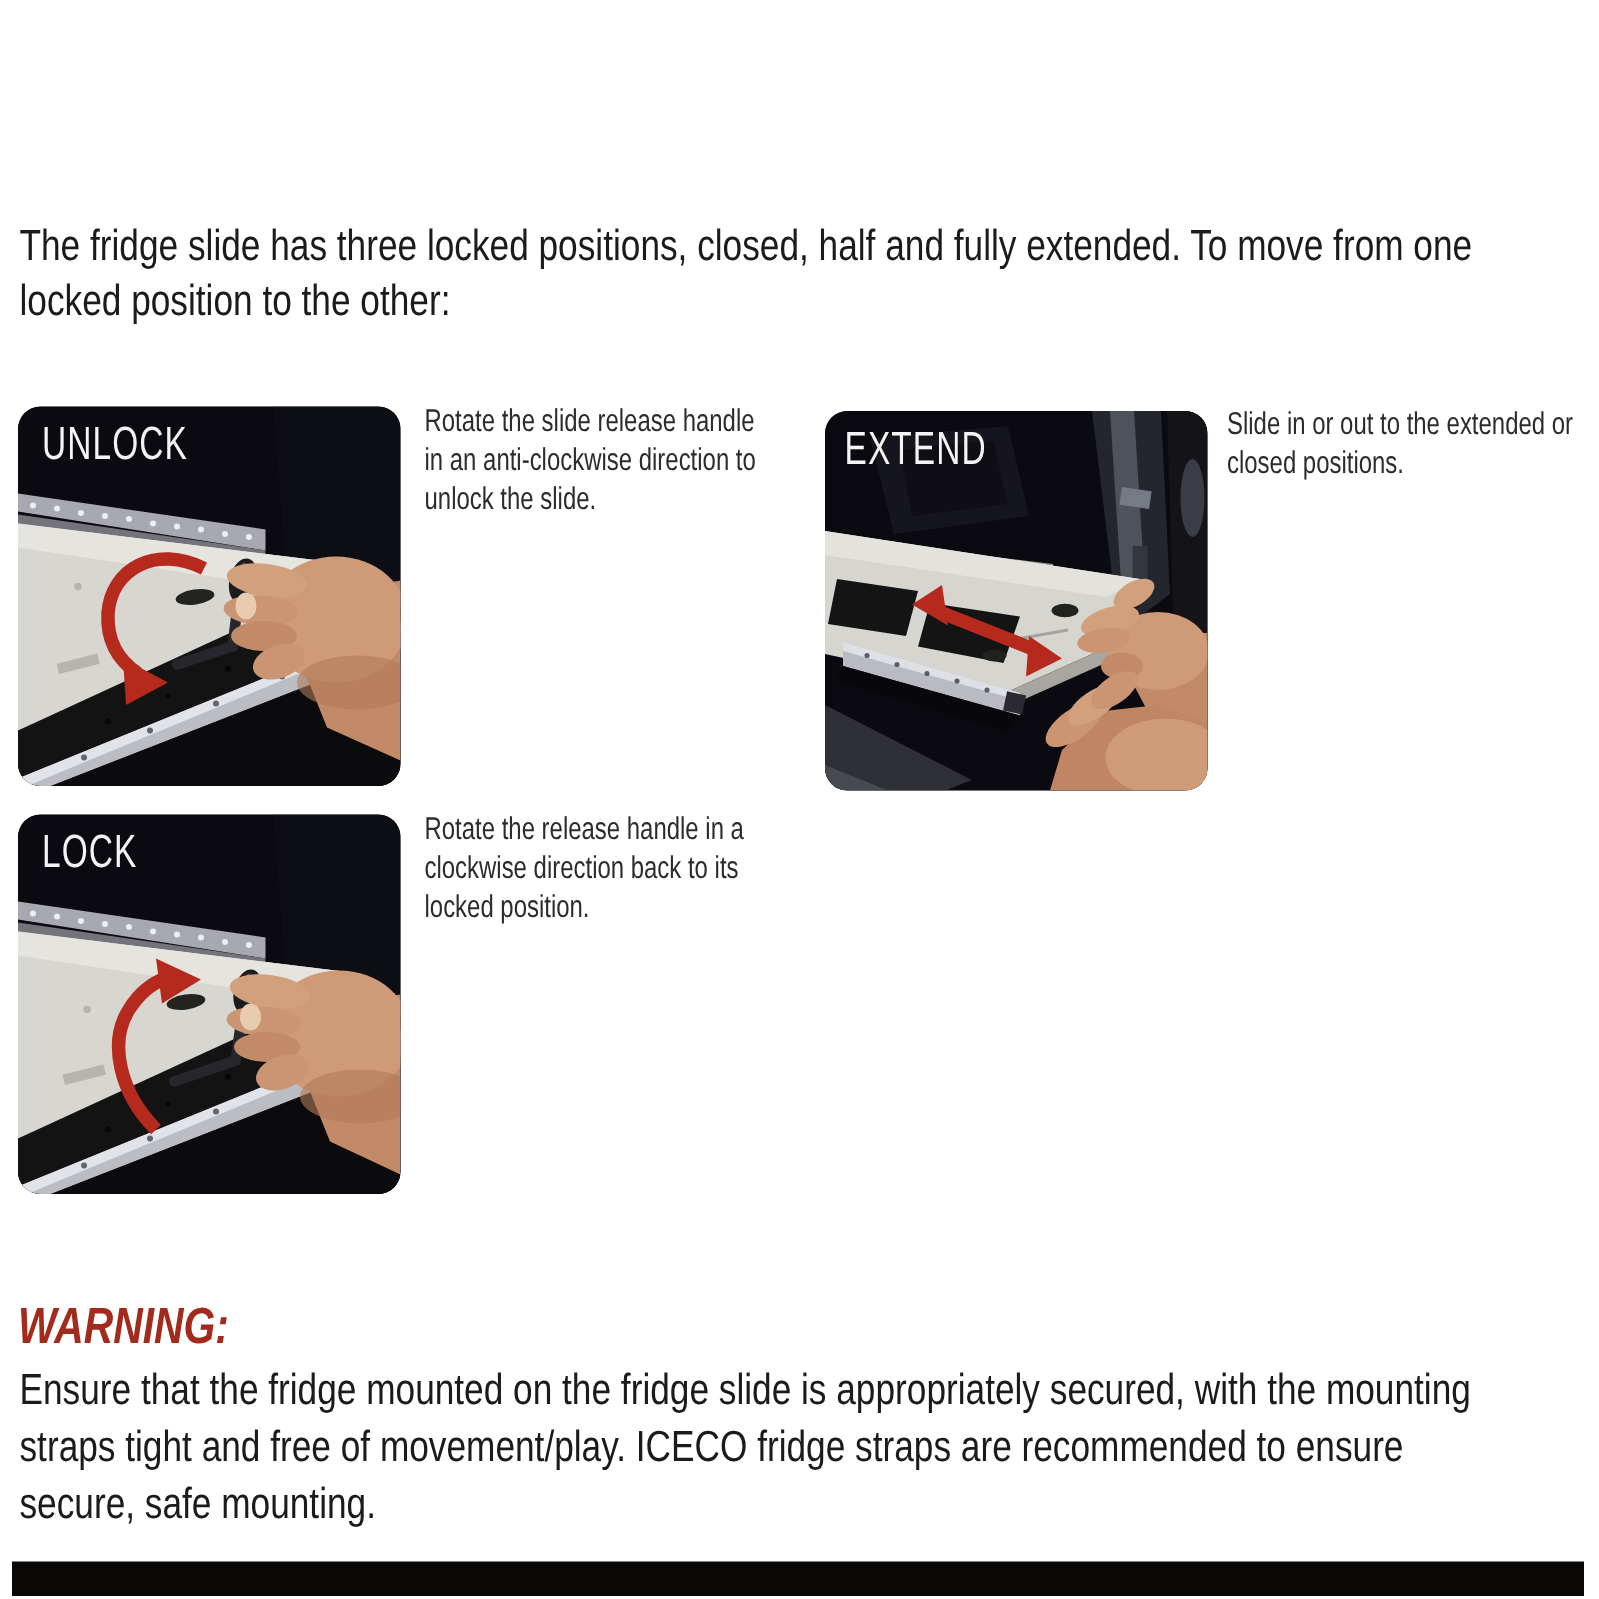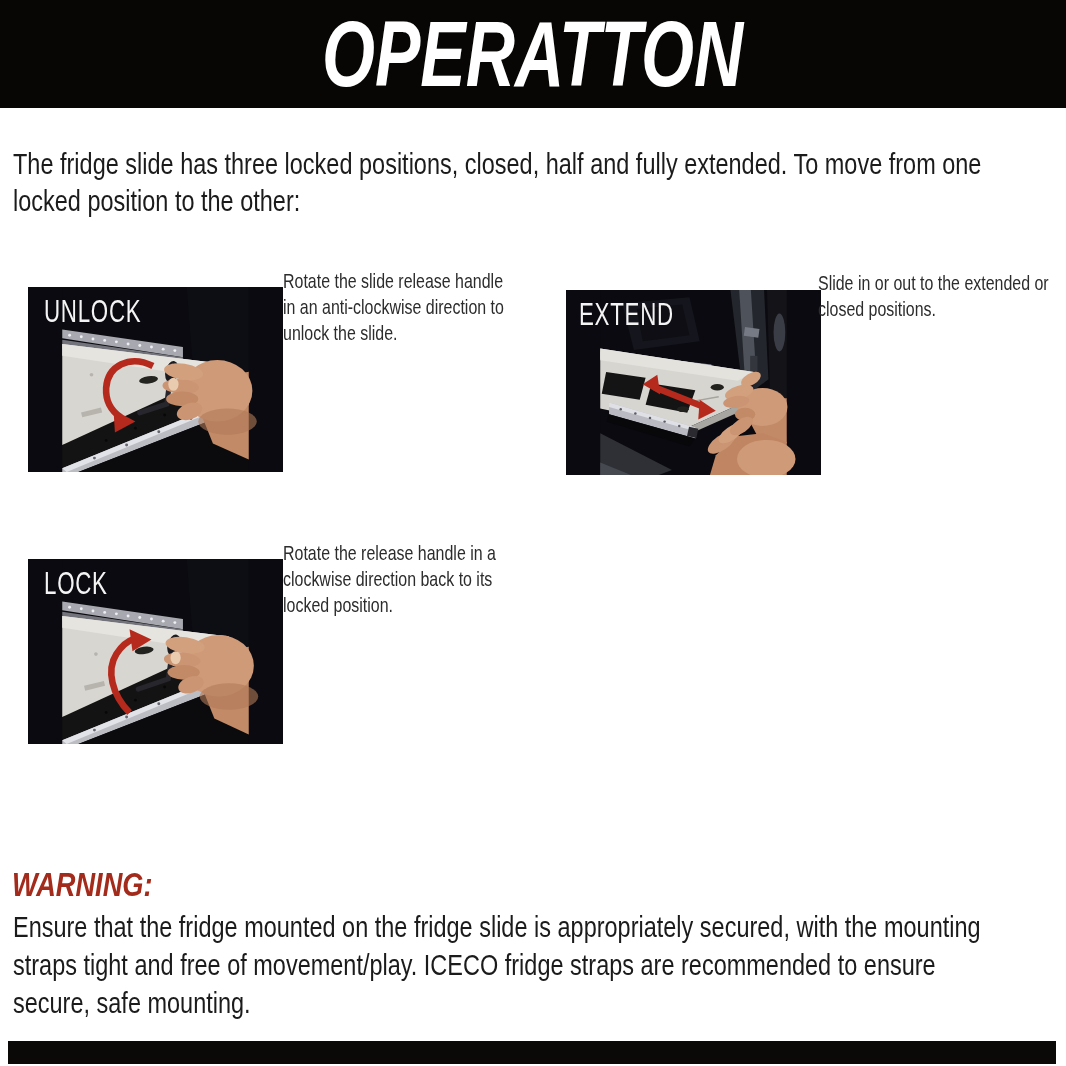--- a/index.html
+++ b/index.html
@@ -19,22 +19,22 @@
   }
   
   .condensed{
     color:#1b1b1b;font-size:29px;line-height:37px;
     transform:scaleX(.81);transform-origin:0 0;
   }
   .ln,.cln{display:block;white-space:nowrap;}
   .intro{position:absolute;left:13px;top:146px;margin:0;}
   
   .photo{
-    position:absolute;width:255px;height:185px;margin:16px;padding:0;
-    background:#0a0a10;overflow:hidden;
+    position:absolute;width:255px;height:253px;margin:0;padding:0;
+    background:#0a0a10;overflow:hidden;border-radius:15px;
   }
   .photo svg{position:absolute;left:0;top:0;width:100%;height:100%;display:block;}
   .photo-label{
     position:absolute;left:16px;top:8px;color:#f4f4f4;
     font-size:31px;line-height:1.1;letter-spacing:1px;
     transform:scaleX(.72);transform-origin:0 0;white-space:nowrap;
   }
   .caption{
     position:absolute;color:#2c2c2c;font-size:21px;line-height:26px;
     transform:scaleX(.76);transform-origin:0 0;
@@ -55,23 +55,20 @@
   
   .footerbar{
     position:absolute;left:8px;top:1041px;width:1048px;height:23px;background:#0a0908;
   }
 </style>
 </head>
 <body>
 
 <div class="page">
 
-  <header class="topbar">
-    <h1 class="title">OPERATTON</h1>
-  </header>
 
   <p class="intro condensed">
     <span class="ln">The fridge slide has three locked positions, closed, half and fully extended. To move from one</span>
     <span class="ln">locked position to the other:</span>
   </p>
 
   <figure class="photo ph-unlock">
     <svg viewBox="0 0 255 253">
       <rect width="255" height="253" fill="#0a0a10"></rect>
       <polygon points="170,0 255,0 255,253 190,253" fill="#0d0d14"></polygon>

